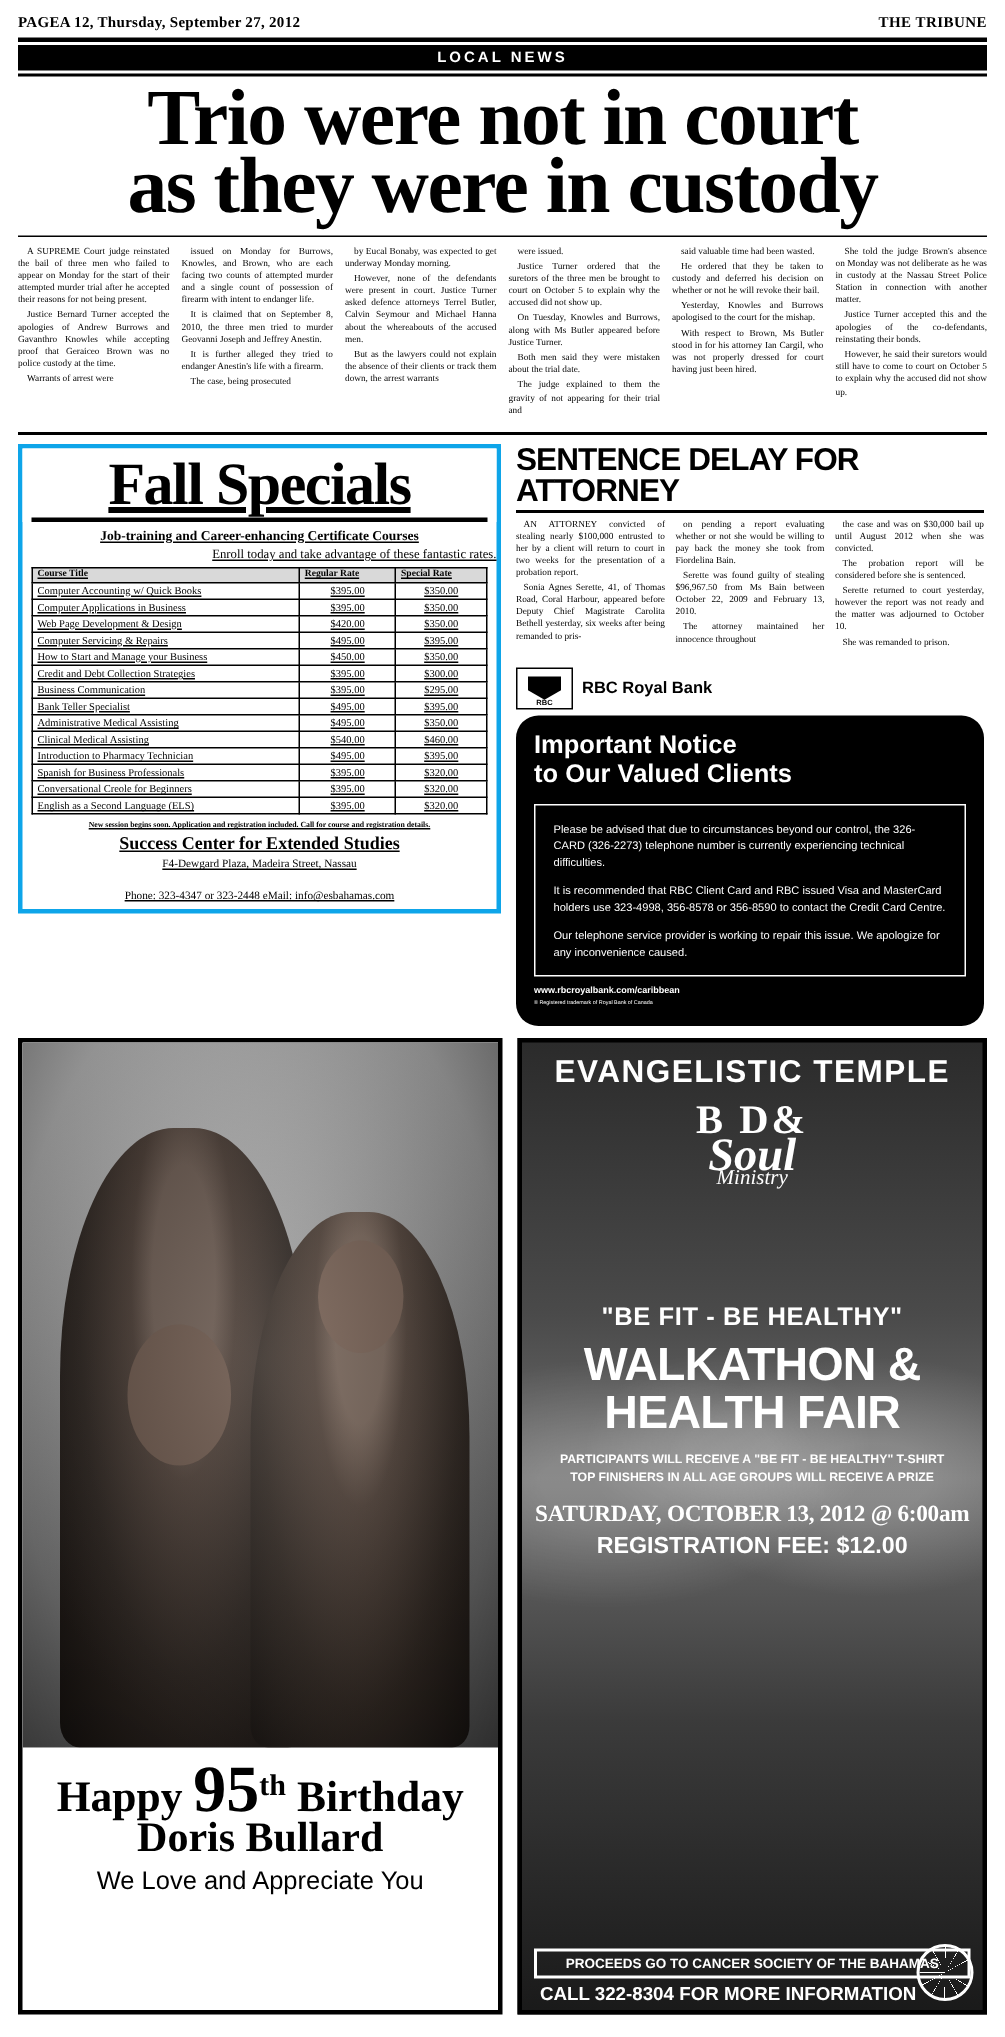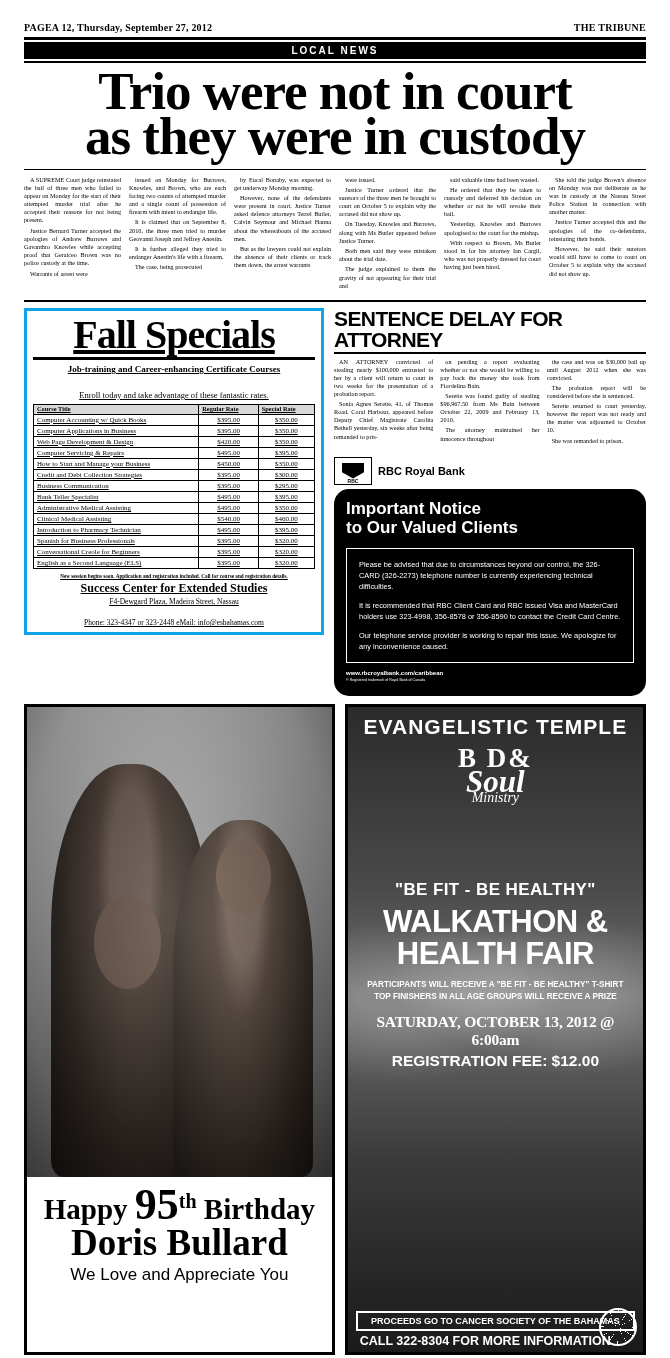--- a/index.html
+++ b/index.html
@@ -1,17 +1,17 @@
 <!DOCTYPE html>
 <html><head>
 <meta charset="utf-8">
 <style>
   html,body{margin:0;padding:0;background:#fff;}
   body{width:670px;height:1358px;font-family:"Liberation Serif",serif;color:#000;position:relative;overflow:hidden;}
-  .page{width:670px;height:1250px;position:relative;padding:16px;box-sizing:border-box;}
+  .page{width:670px;height:1250px;position:relative;padding:4px;box-sizing:border-box;}
 
   
   .masthead{display:flex;justify-content:space-between;align-items:flex-end;font-size:10px;padding:6px 8px 3px 8px;font-family:"Liberation Serif",serif;}
   .masthead .left{font-weight:bold;letter-spacing:.2px;}
   .masthead .right{font-weight:bold;letter-spacing:.3px;}
   .rule-thick{height:3px;background:#000;margin:1px 8px 0 8px;}
   .section-bar{background:#000;color:#fff;text-align:center;font-size:10px;font-weight:bold;letter-spacing:2px;padding:3px 0 3px 0;margin:2px 8px 0 8px;font-family:"Liberation Sans",sans-serif;}
   .rule-under{height:2px;background:#000;margin:2px 8px 4px 8px;}
 
   
@@ -32,21 +32,21 @@
   .mid{display:flex;padding:6px 8px 0 8px;gap:10px;}
   .mid-left{width:322px;}
   .mid-right{width:312px;}
 
   
   .fs-ad{border:3px solid #0ea5e9;padding:0;background:#fff;text-decoration:underline;}
   .fs-title-wrap{background:#fff;padding:4px 6px 0 6px;}
   .fs-title{font-family:"Liberation Serif",serif;font-weight:bold;font-size:40px;line-height:1;letter-spacing:-1px;text-align:center;}
   .fs-underline{height:3px;background:#000;margin:2px 0 0 0;}
   .fs-sub1{text-align:center;font-weight:bold;font-size:9px;margin:4px 0 1px 0;font-family:"Liberation Serif",serif;}
-  .fs-sub2{text-align:center;font-size:8.5px;margin:16px 0 4px 0;font-family:"Liberation Serif",serif;}
+  .fs-sub2{text-align:right;font-size:8.5px;margin:2px 0 4px 0;font-family:"Liberation Serif",serif;}
   .fs-table{width:calc(100% - 12px);margin:0 6px 4px 6px;border-collapse:collapse;font-size:7px;font-family:"Liberation Serif",serif;}
   .fs-table th{border:1px solid #000;background:#d9d9d9;font-weight:bold;font-size:6.4px;padding:1px 3px;text-align:left;line-height:1.05;}
   .fs-table td{border:1px solid #000;padding:1px 3px;line-height:1.15;}
   .fs-table td.num{text-align:center;}
   .fs-note{font-size:5.2px;text-align:center;margin:2px 4px 1px 4px;font-weight:bold;}
   .fs-org{text-align:center;font-weight:bold;font-size:12px;margin:2px 0 0 0;}
   .fs-addr{text-align:center;font-size:7.5px;margin:1px 0 0 0;}
   .fs-contact{text-align:center;font-size:7.5px;margin:12px 0 5px 0;}
 
   
@@ -77,21 +77,21 @@
   .bd-photo{height:470px;background:linear-gradient(160deg,#cfcfcf 0%,#a8a8a8 35%,#7e7e7e 70%,#5c5c5c 100%);position:relative;overflow:hidden;}
   .bd-photo .figA{position:absolute;left:8%;bottom:0;width:52%;height:88%;background:radial-gradient(ellipse at 50% 25%,#6b5a50 0 18%,#4a3c34 30%,#2f2722 60%,#1b1613 100%);border-radius:46% 46% 8% 8%/40% 40% 4% 4%;}
   .bd-photo .figB{position:absolute;right:6%;bottom:0;width:46%;height:76%;background:radial-gradient(ellipse at 50% 22%,#7b685c 0 16%,#53443b 30%,#332a24 65%,#1d1815 100%);border-radius:46% 46% 8% 8%/42% 42% 4% 4%;}
   .bd-photo .headA{position:absolute;left:22%;bottom:40%;width:22%;height:20%;background:#6a5549;border-radius:50%;}
   .bd-photo .headB{position:absolute;right:20%;bottom:56%;width:18%;height:16%;background:#7a6356;border-radius:50%;}
   .bd-photo .vign{position:absolute;inset:0;background:radial-gradient(ellipse at 50% 45%,rgba(255,255,255,.12) 0%,rgba(0,0,0,.28) 75%,rgba(0,0,0,.5) 100%);}
   .bd-text{padding:6px 8px 8px 8px;text-align:center;}
   .bd-l1{font-family:"Liberation Serif",serif;font-weight:bold;font-size:29px;line-height:1;}
   .bd-l1 .num{font-size:44px;}
   .bd-l1 .th{font-size:20px;vertical-align:super;}
-  .bd-l2{font-family:"Liberation Serif",serif;font-weight:bold;font-size:37px;line-height:.95;margin-top:-2px;}
+  .bd-l2{font-family:"Liberation Serif",serif;font-weight:bold;font-size:28px;line-height:.95;margin-top:-2px;}
   .bd-l3{font-family:"Liberation Sans",sans-serif;font-size:17px;margin-top:4px;}
   .bd-l4{font-family:"Liberation Serif",serif;font-style:italic;font-size:12px;margin-top:4px;}
 
   .evang{width:312px;border:3px solid #000;background:#1c1c1c;color:#fff;height:645px;position:relative;overflow:hidden;}
   .ev-bg{position:absolute;inset:0;background:linear-gradient(180deg,#2b2b2b 0%,#4a4a4a 28%,#6d6d6d 45%,#3b3b3b 70%,#1a1a1a 100%);}
   .ev-runners{position:absolute;top:24%;left:0;right:0;height:36%;background:
      radial-gradient(ellipse at 18% 60%,rgba(255,255,255,.20) 0 12%,rgba(0,0,0,0) 42%),
      radial-gradient(ellipse at 45% 50%,rgba(255,255,255,.16) 0 12%,rgba(0,0,0,0) 40%),
      radial-gradient(ellipse at 76% 58%,rgba(255,255,255,.22) 0 12%,rgba(0,0,0,0) 42%);}
   .ev-inner{position:relative;padding:6px 8px;text-align:center;}

